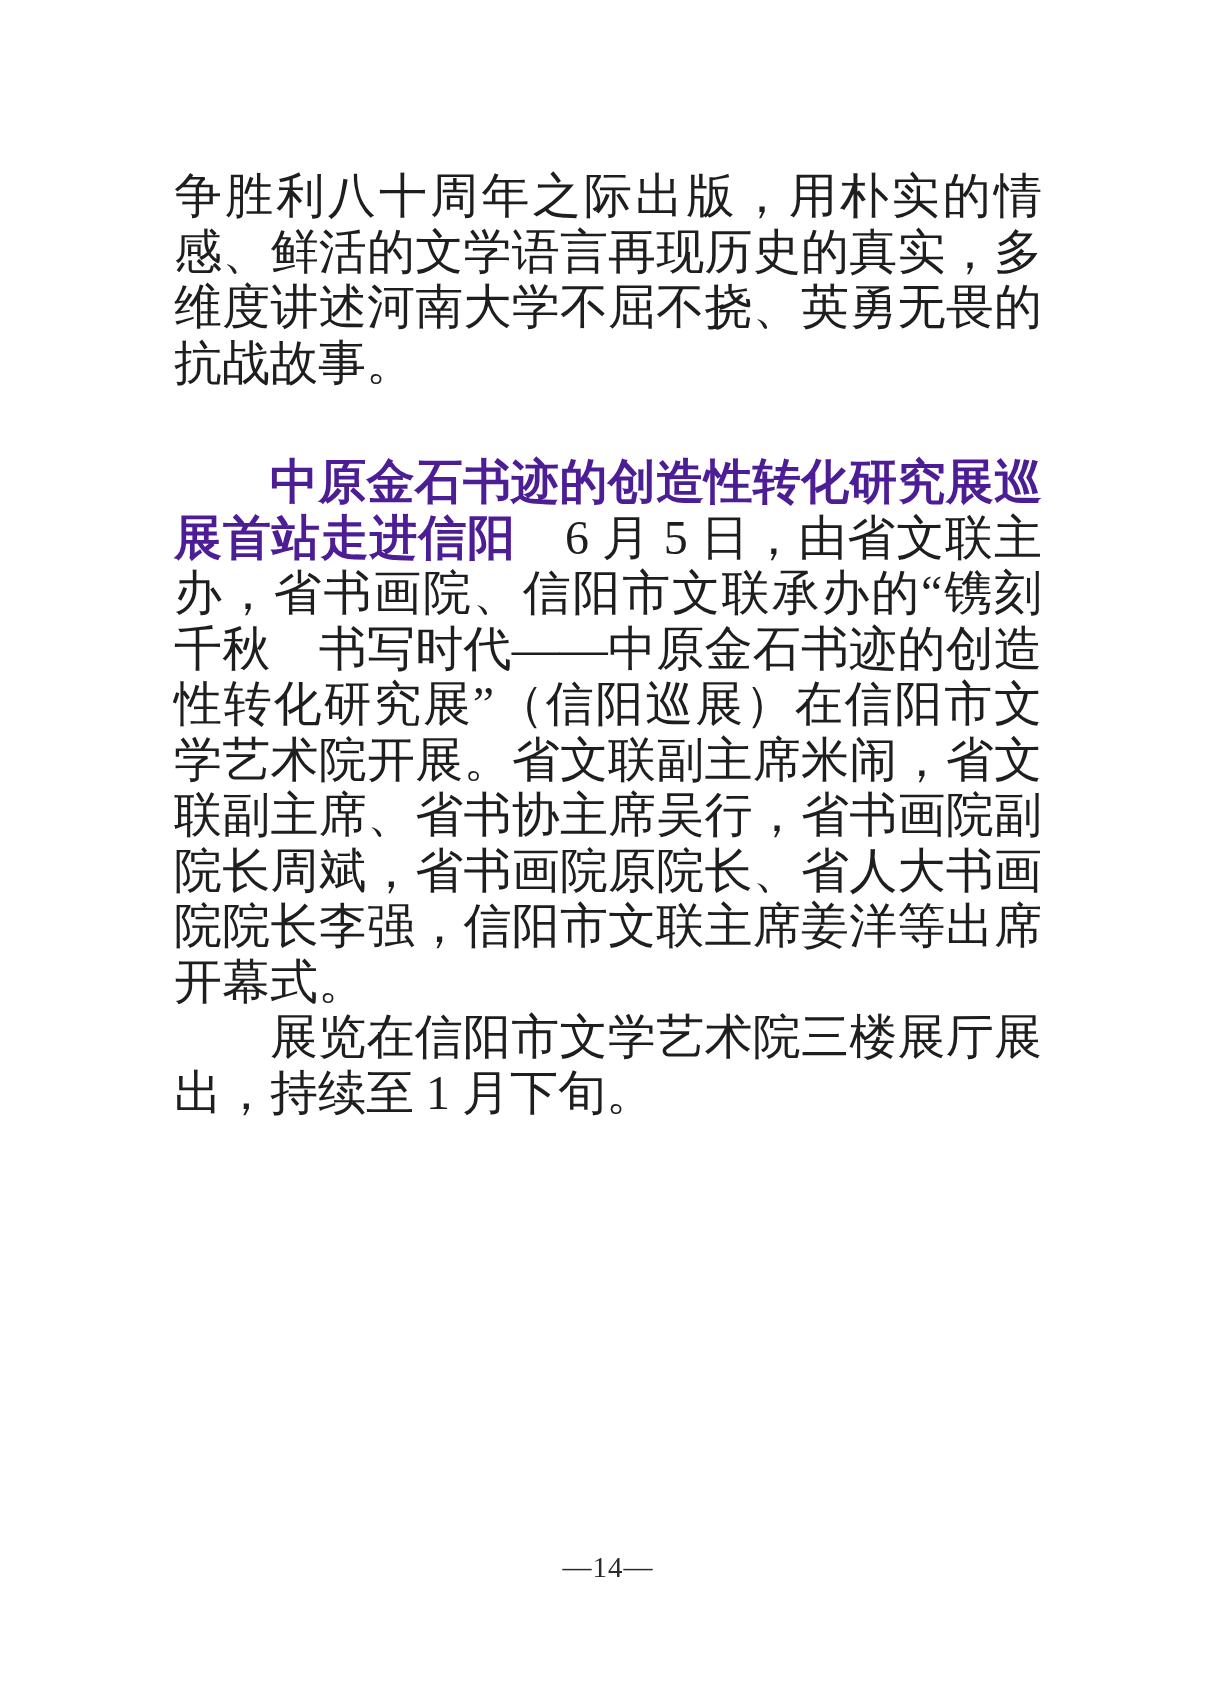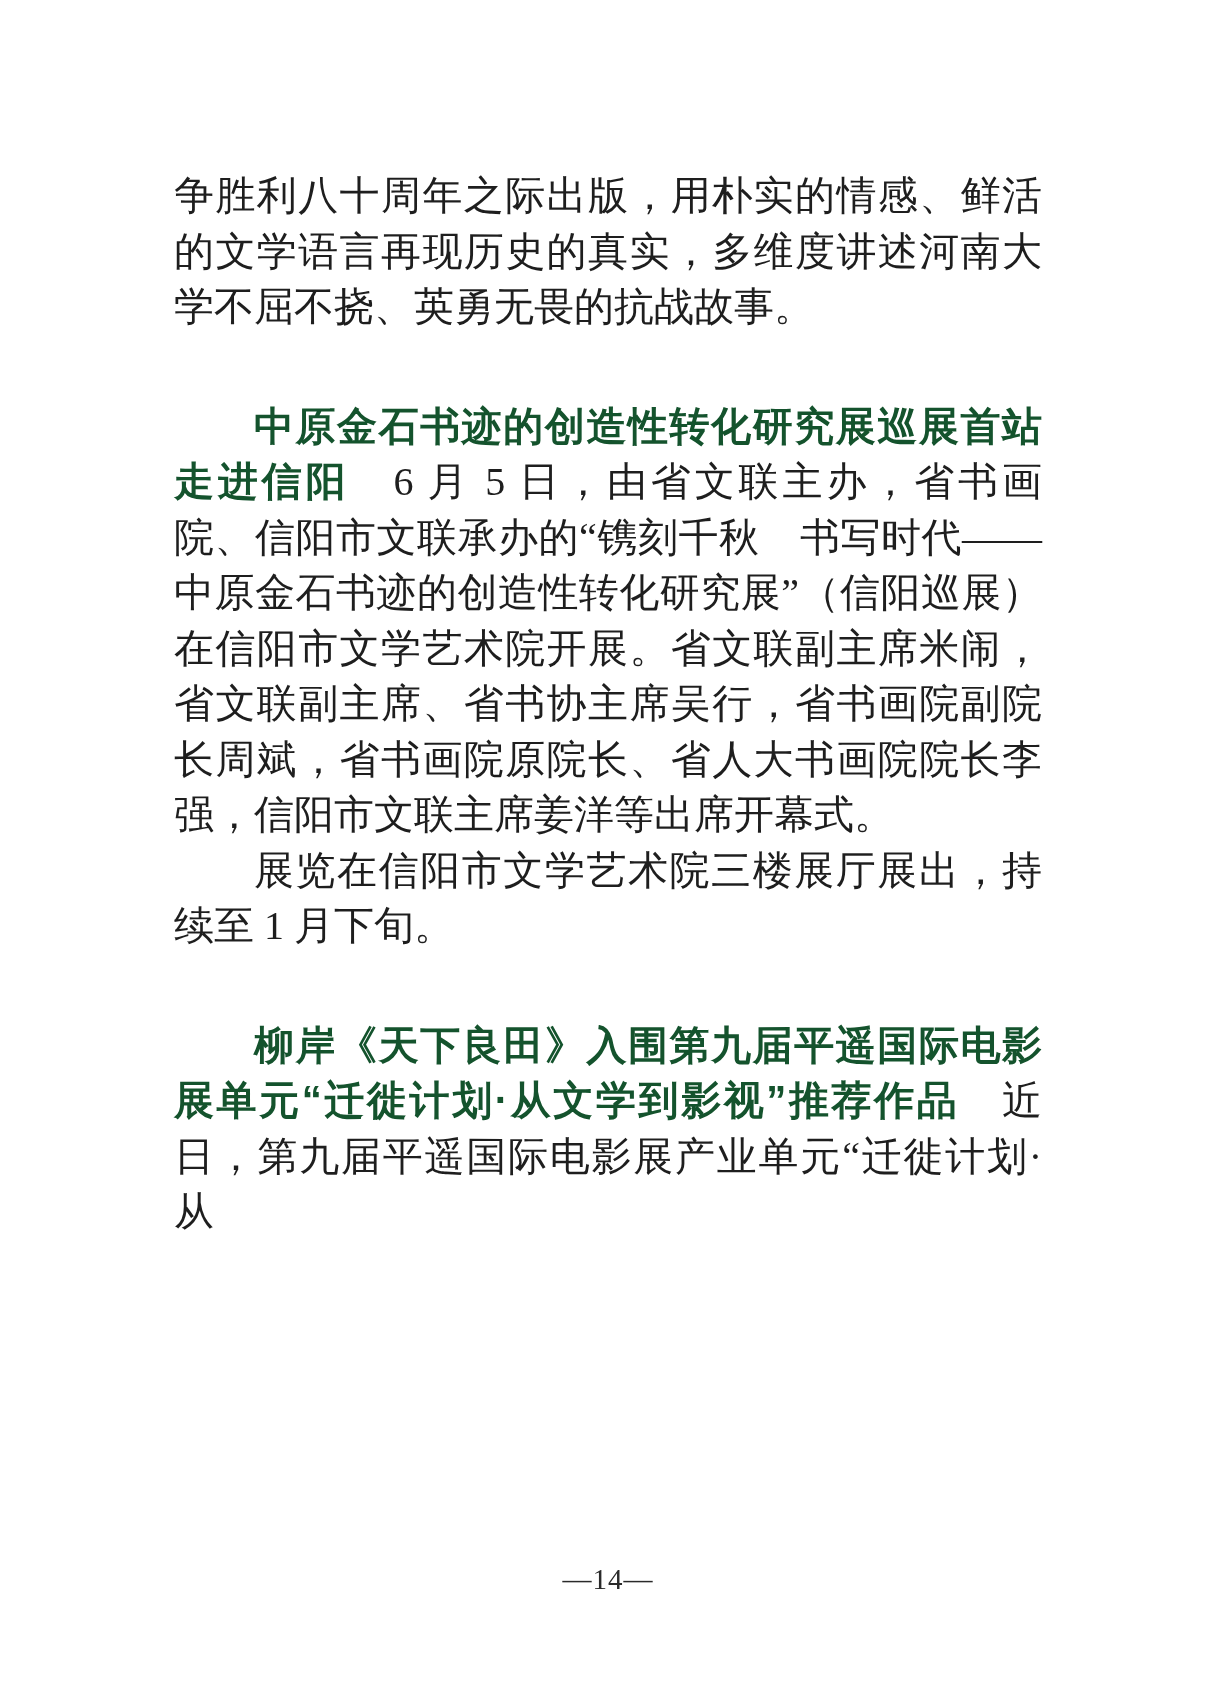--- a/index.html
+++ b/index.html
@@ -15,71 +15,67 @@
     font-family: "Liberation Serif", serif;
   }
   .text-block {
     position: absolute;
     left: 174px;
     top: 168px;
     width: 868px;
   }
   .para {
     margin: 0;
-    font-size: 40px;
+    font-size: 48px;
     line-height: 55.5px;
     color: #1e1e1e;
     text-align: justify;
     text-justify: inter-ideograph;
     text-indent: 2em;
     word-break: break-all;
   }
   .para.no-indent {
     text-indent: 0;
   }
   .section-gap {
     margin-top: 64px;
   }
   .run-in-head {
     font-weight: bold;
     font-family: "Liberation Sans", sans-serif;
-    color: #14532d;
+    color: #4c1d95;
   }
   .footer {
     position: absolute;
     left: 174px;
     top: 1550px;
     width: 868px;
     text-align: center;
     font-size: 29px;
     line-height: 34px;
     color: #2a2a2a;
     letter-spacing: 1px;
-    margin-top: 12px;
   }
 </style>
 </head>
 <body>
 
 <div class="text-block">
 
   <p class="para no-indent">
     <span>争胜利八十周年之际出版，用朴实的情感、鲜活的文学语言再现历史的真实，多维度讲述河南大学不屈不挠、英勇无畏的抗战故事。</span>
   </p>
 
   <p class="para section-gap">
     <span class="run-in-head">中原金石书迹的创造性转化研究展巡展首站走进信阳</span><span>　6 月 5 日，由省文联主办，省书画院、信阳市文联承办的“镌刻千秋　书写时代——中原金石书迹的创造性转化研究展”（信阳巡展）在信阳市文学艺术院开展。省文联副主席米闹，省文联副主席、省书协主席吴行，省书画院副院长周斌，省书画院原院长、省人大书画院院长李强，信阳市文联主席姜洋等出席开幕式。</span>
   </p>
 
 
   <p class="para">
     <span>展览在信阳市文学艺术院三楼展厅展出，持续至 1 月下旬。</span>
   </p>
 
-  <p class="para section-gap">
-    <span class="run-in-head">柳岸《天下良田》入围第九届平遥国际电影展单元“迁徙计划·从文学到影视”推荐作品</span><span>　近日，第九届平遥国际电影展产业单元“迁徙计划·从</span>
-  </p>
 
 </div>
 
 <div class="footer">
   <span>—14—</span>
 </div>
 
 </body></html>

